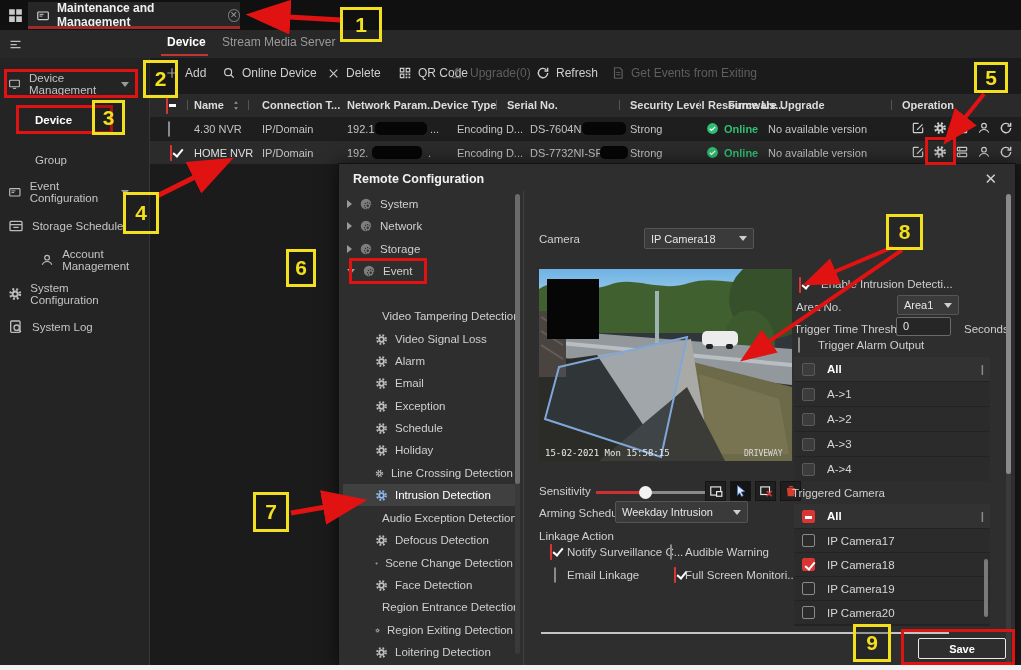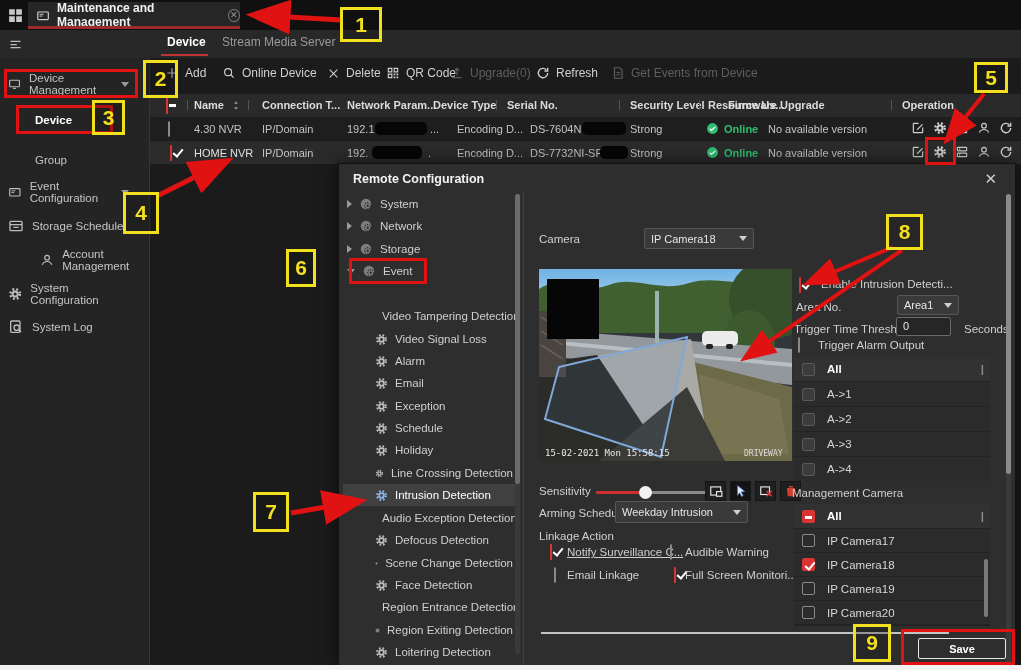--- a/index.html
+++ b/index.html
@@ -274,21 +274,21 @@
         <use href="#i-mag"></use>
       </svg>
     <span>Online Device</span>
   </div>
   <div class="tool" style="left:327px;">
     <svg class="ic" style="color:#cfcfcf" width="13" height="13">
         <use href="#i-x"></use>
       </svg>
     <span>Delete</span>
   </div>
-  <div class="tool" style="left:386px;">
+  <div class="tool" style="left:398px;">
     <svg class="ic" style="color:#cfcfcf" width="14" height="14">
         <use href="#i-qr"></use>
       </svg>
     <span>QR Code</span>
   </div>
   <div class="tool dis" style="left:450px;">
     <svg class="ic" style="color:#5f5f5f" width="14" height="14">
         <use href="#i-upload"></use>
       </svg>
     <span>Upgrade(0)</span>
@@ -296,21 +296,21 @@
   <div class="tool" style="left:536px;">
     <svg class="ic" style="color:#cfcfcf" width="14" height="14">
         <use href="#i-refresh"></use>
       </svg>
     <span>Refresh</span>
   </div>
   <div class="tool dis" style="left:611px;">
     <svg class="ic" style="color:#5f5f5f" width="14" height="14">
         <use href="#i-doc"></use>
       </svg>
-    <span>Get Events from Device</span>
+    <span>Get Events from Exiting</span>
   </div>
 
   
   <div class="abs thead"></div>
   <span class="cb ind abs" style="left:166px;top:99px;"></span>
   <span class="tsep" style="left:186px;">|</span>
   <span class="th" style="left:194px;">Name</span>
   <svg class="abs ic" style="left:231px;top:99px;color:#9a9a9a" width="10" height="13">
       <use href="#i-sort"></use>
     </svg>
@@ -639,30 +639,30 @@
     
     <span class="flabel" style="left:200px;top:343px;">Arming Schedule</span>
     <div class="dd" style="left:276px;top:337px;width:133px;height:22px;">
       <span>Weekday Intrusion</span>
         <span class="cv"></span>
     </div>
 
     
     <span class="flabel" style="left:200px;top:366px;">Linkage Action</span>
     <span class="cb on abs" style="left:207px;top:381px;"></span>
-    <span class="flabel" style="left:228px;top:382px;text-decoration:underline;">Notify Surveillance C...</span>
+    <span class="flabel" style="left:228px;top:382px;">Notify Surveillance C...</span>
     <span class="cb abs" style="left:325px;top:381px;"></span>
     <span class="flabel" style="left:346px;top:382px;">Audible Warning</span>
     <span class="cb abs" style="left:207px;top:404px;"></span>
     <span class="flabel" style="left:228px;top:405px;">Email Linkage</span>
     <span class="cb on abs" style="left:325px;top:404px;"></span>
     <span class="flabel" style="left:346px;top:405px;">Full Screen Monitori...</span>
 
     
-    <span class="flabel" style="left:453px;top:323px;">Management Camera</span>
+    <span class="flabel" style="left:453px;top:323px;">Triggered Camera</span>
     <div class="list" style="left:455px;top:340px;width:196px;height:122px;">
       <div class="list-row hdr" style="top:0;height:24px;">
           <span class="cb ind"></span>
           <span>All</span>
           <span class="pipe">|</span>
         </div>
       <div class="list-row" style="top:25px;height:23px;">
           <span class="cb"></span>
           <span>IP Camera17</span>
         </div>

